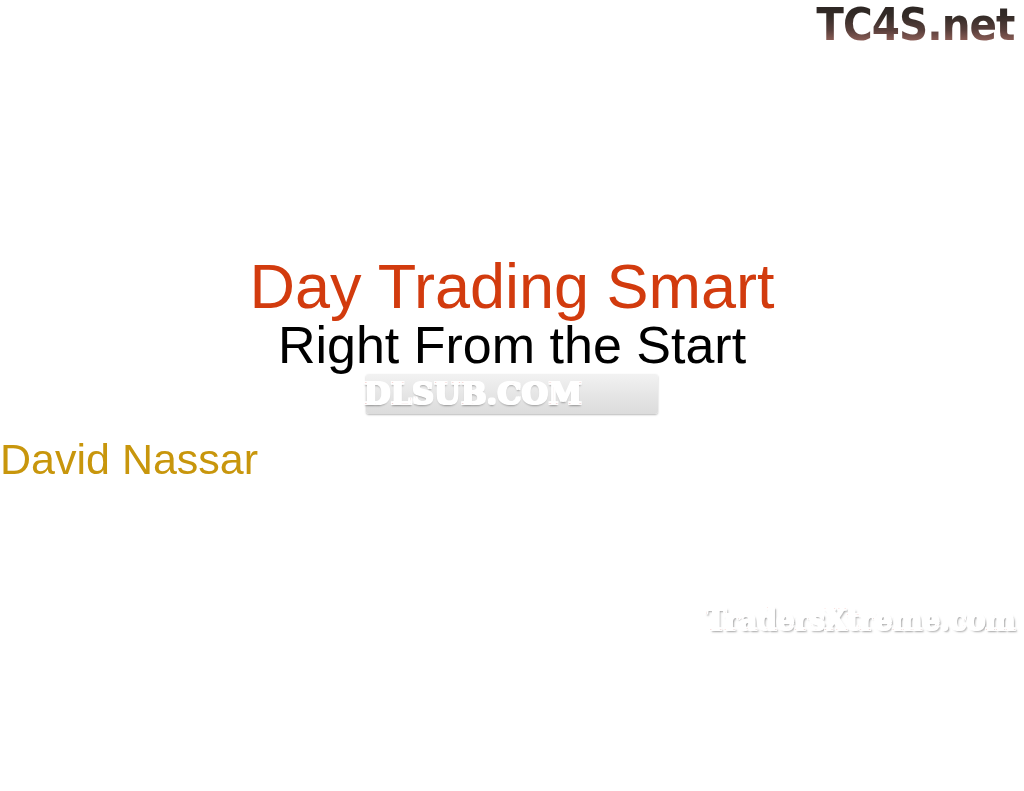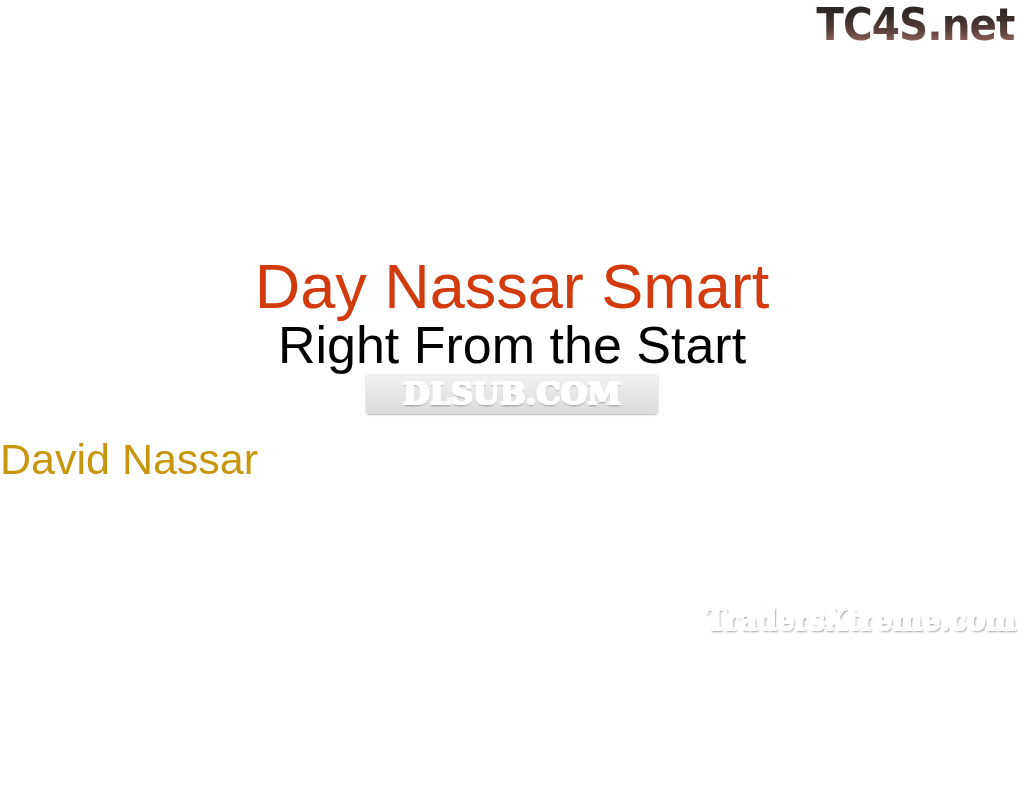--- a/index.html
+++ b/index.html
@@ -78,21 +78,20 @@
 
   
   .watermark {
     position: absolute;
     left: 366px;
     top: 374px;
     width: 292px;
     height: 40px;
     display: flex;
     align-items: center;
-    justify-content: center;
     background: linear-gradient(to bottom, #f2f2f2 0%, #e6e6e6 50%, #dcdcdc 100%);
     border-radius: 3px;
     box-shadow: 0 1px 2px rgba(0,0,0,0.28);
   }
   .watermark-text {
     font-family: "DejaVu Serif", serif;
     font-weight: bold;
     font-size: 30px;
     line-height: 32px;
     letter-spacing: 0px;
@@ -159,21 +158,21 @@
   }
 </style>
 </head>
 <body>
 
 <div id="slide">
 
   <div class="brand-top">TC4S.net</div>
 
   <div class="title-block">
-    <div class="slide-title">Day Nassar Smart</div>
+    <div class="slide-title">Day Trading Smart</div>
     <div class="slide-subtitle">Right From the Start</div>
   </div>
 
   <div class="watermark">
     <span class="watermark-text">DLSUB.COM</span>
   </div>
 
   <div class="author">David Nassar</div>
 
   <div class="brand-bottom">TradersXtreme.com</div>

